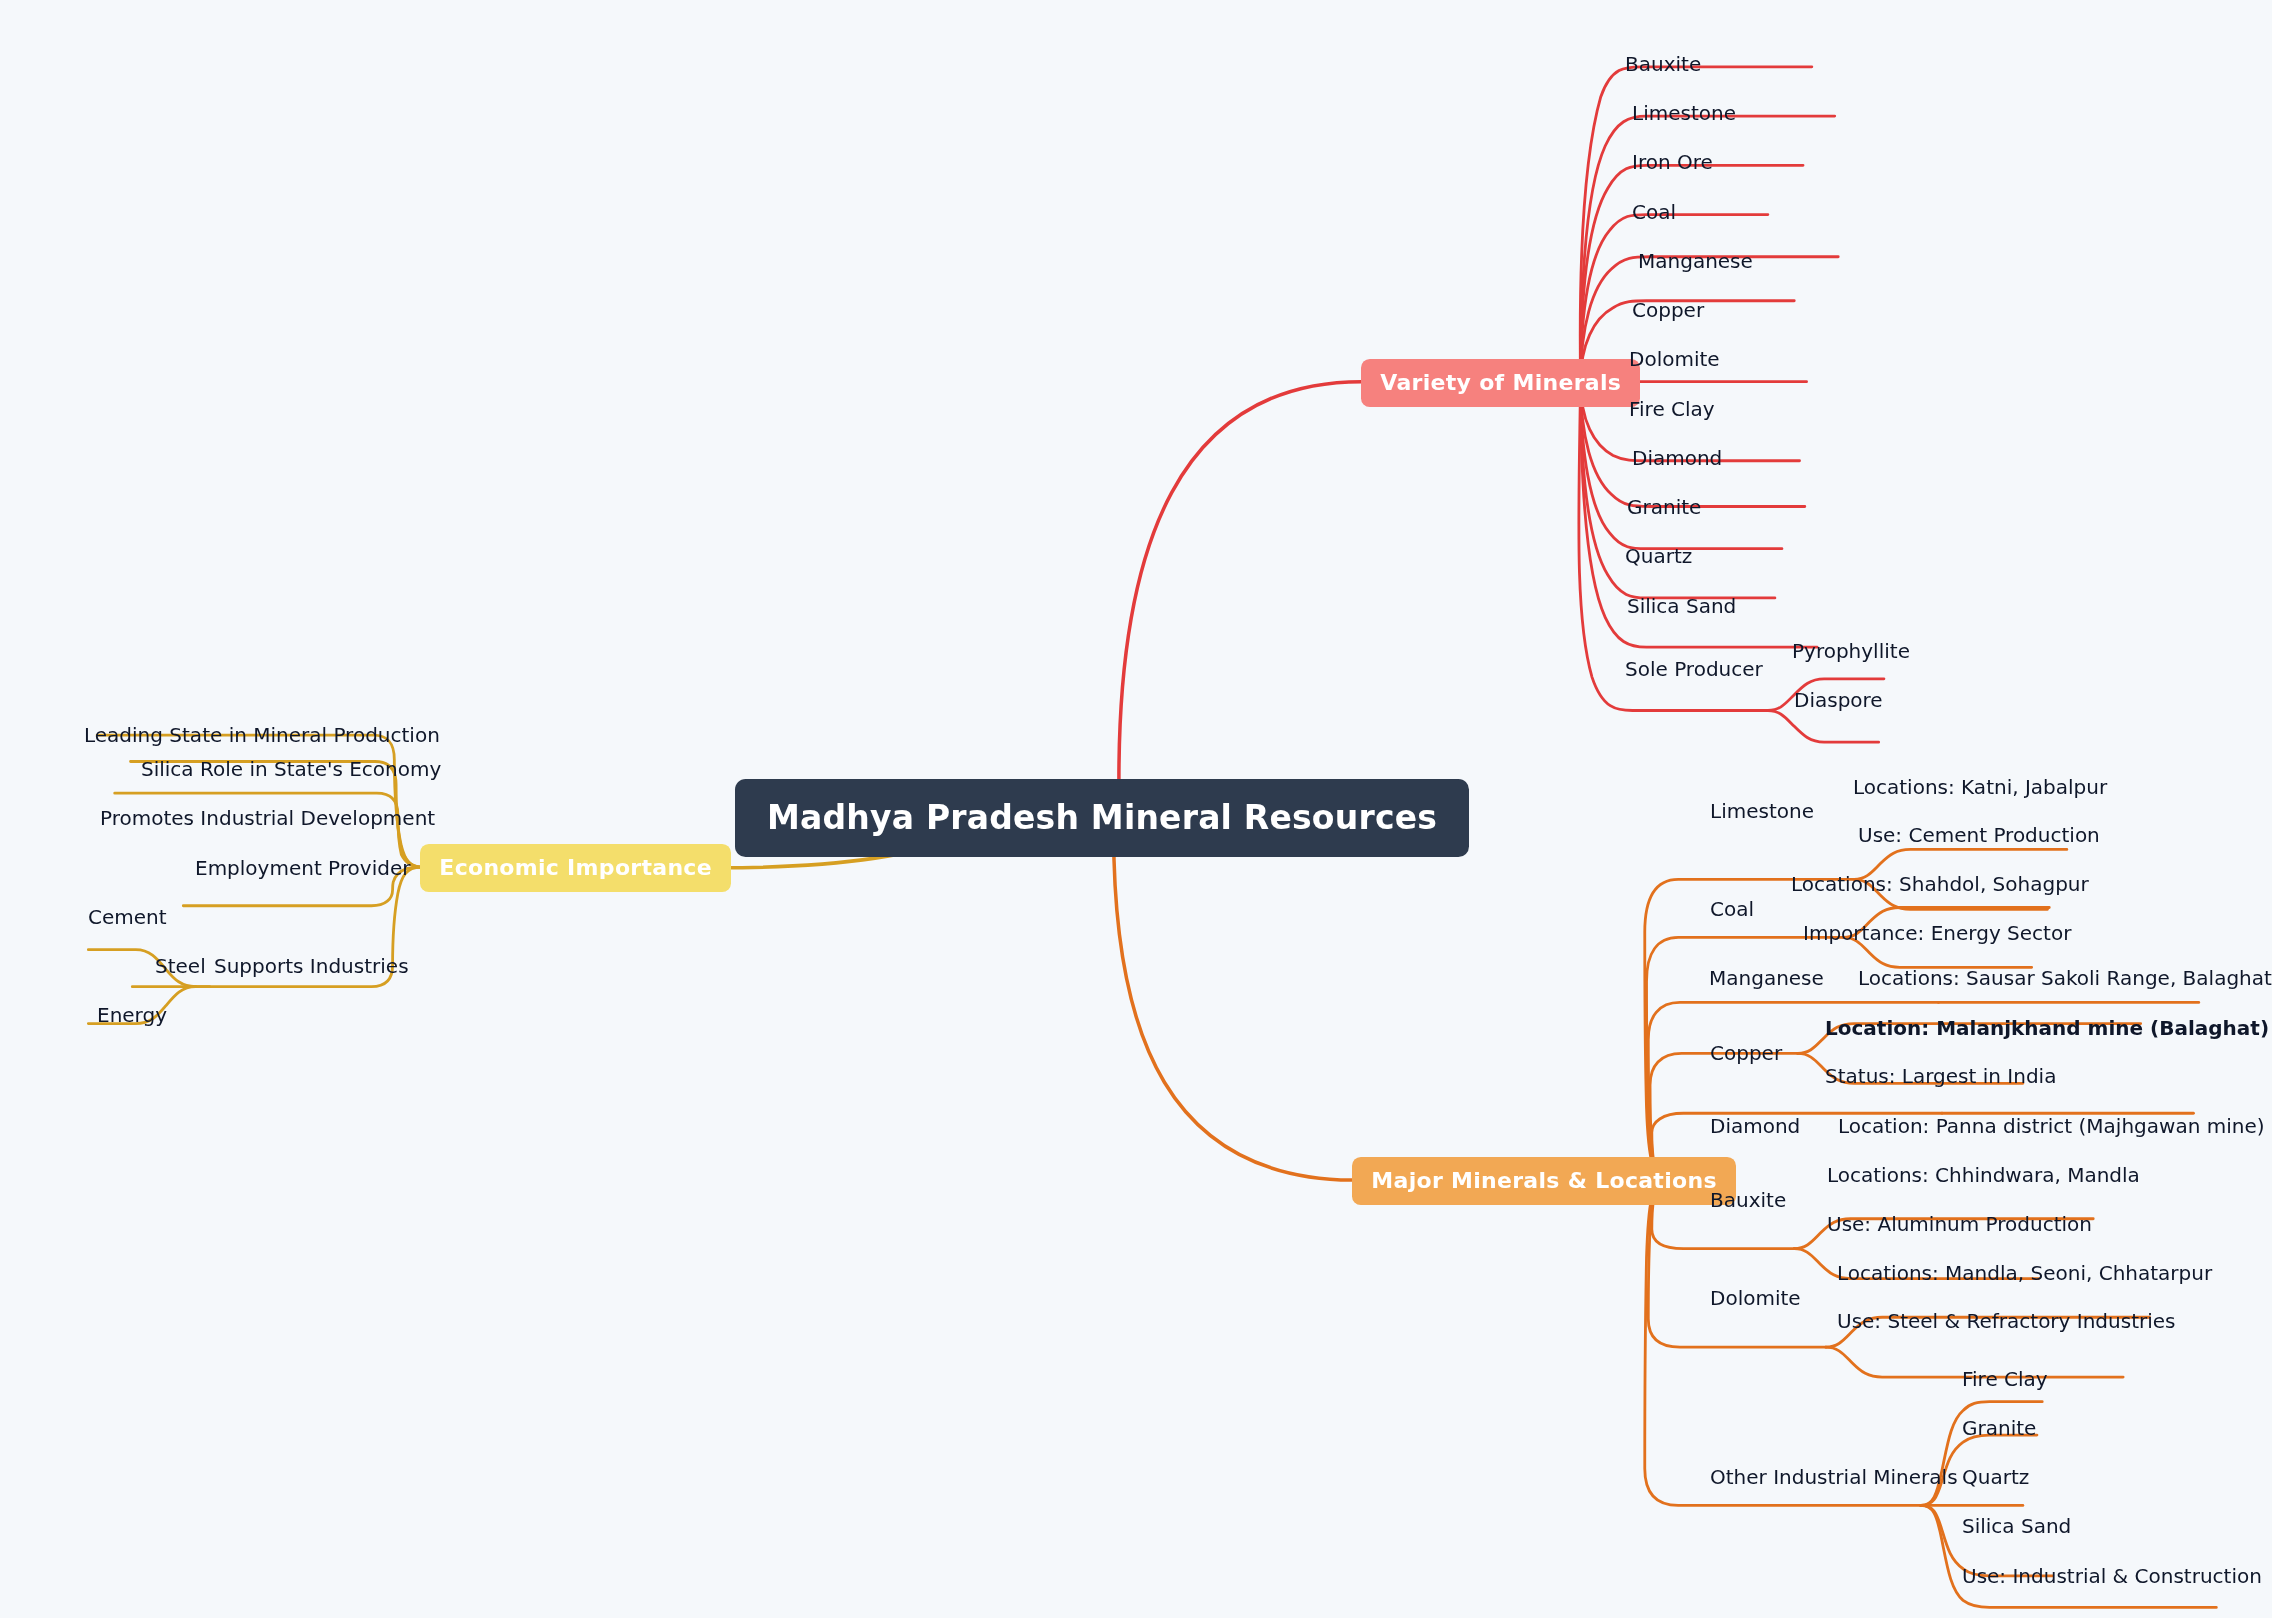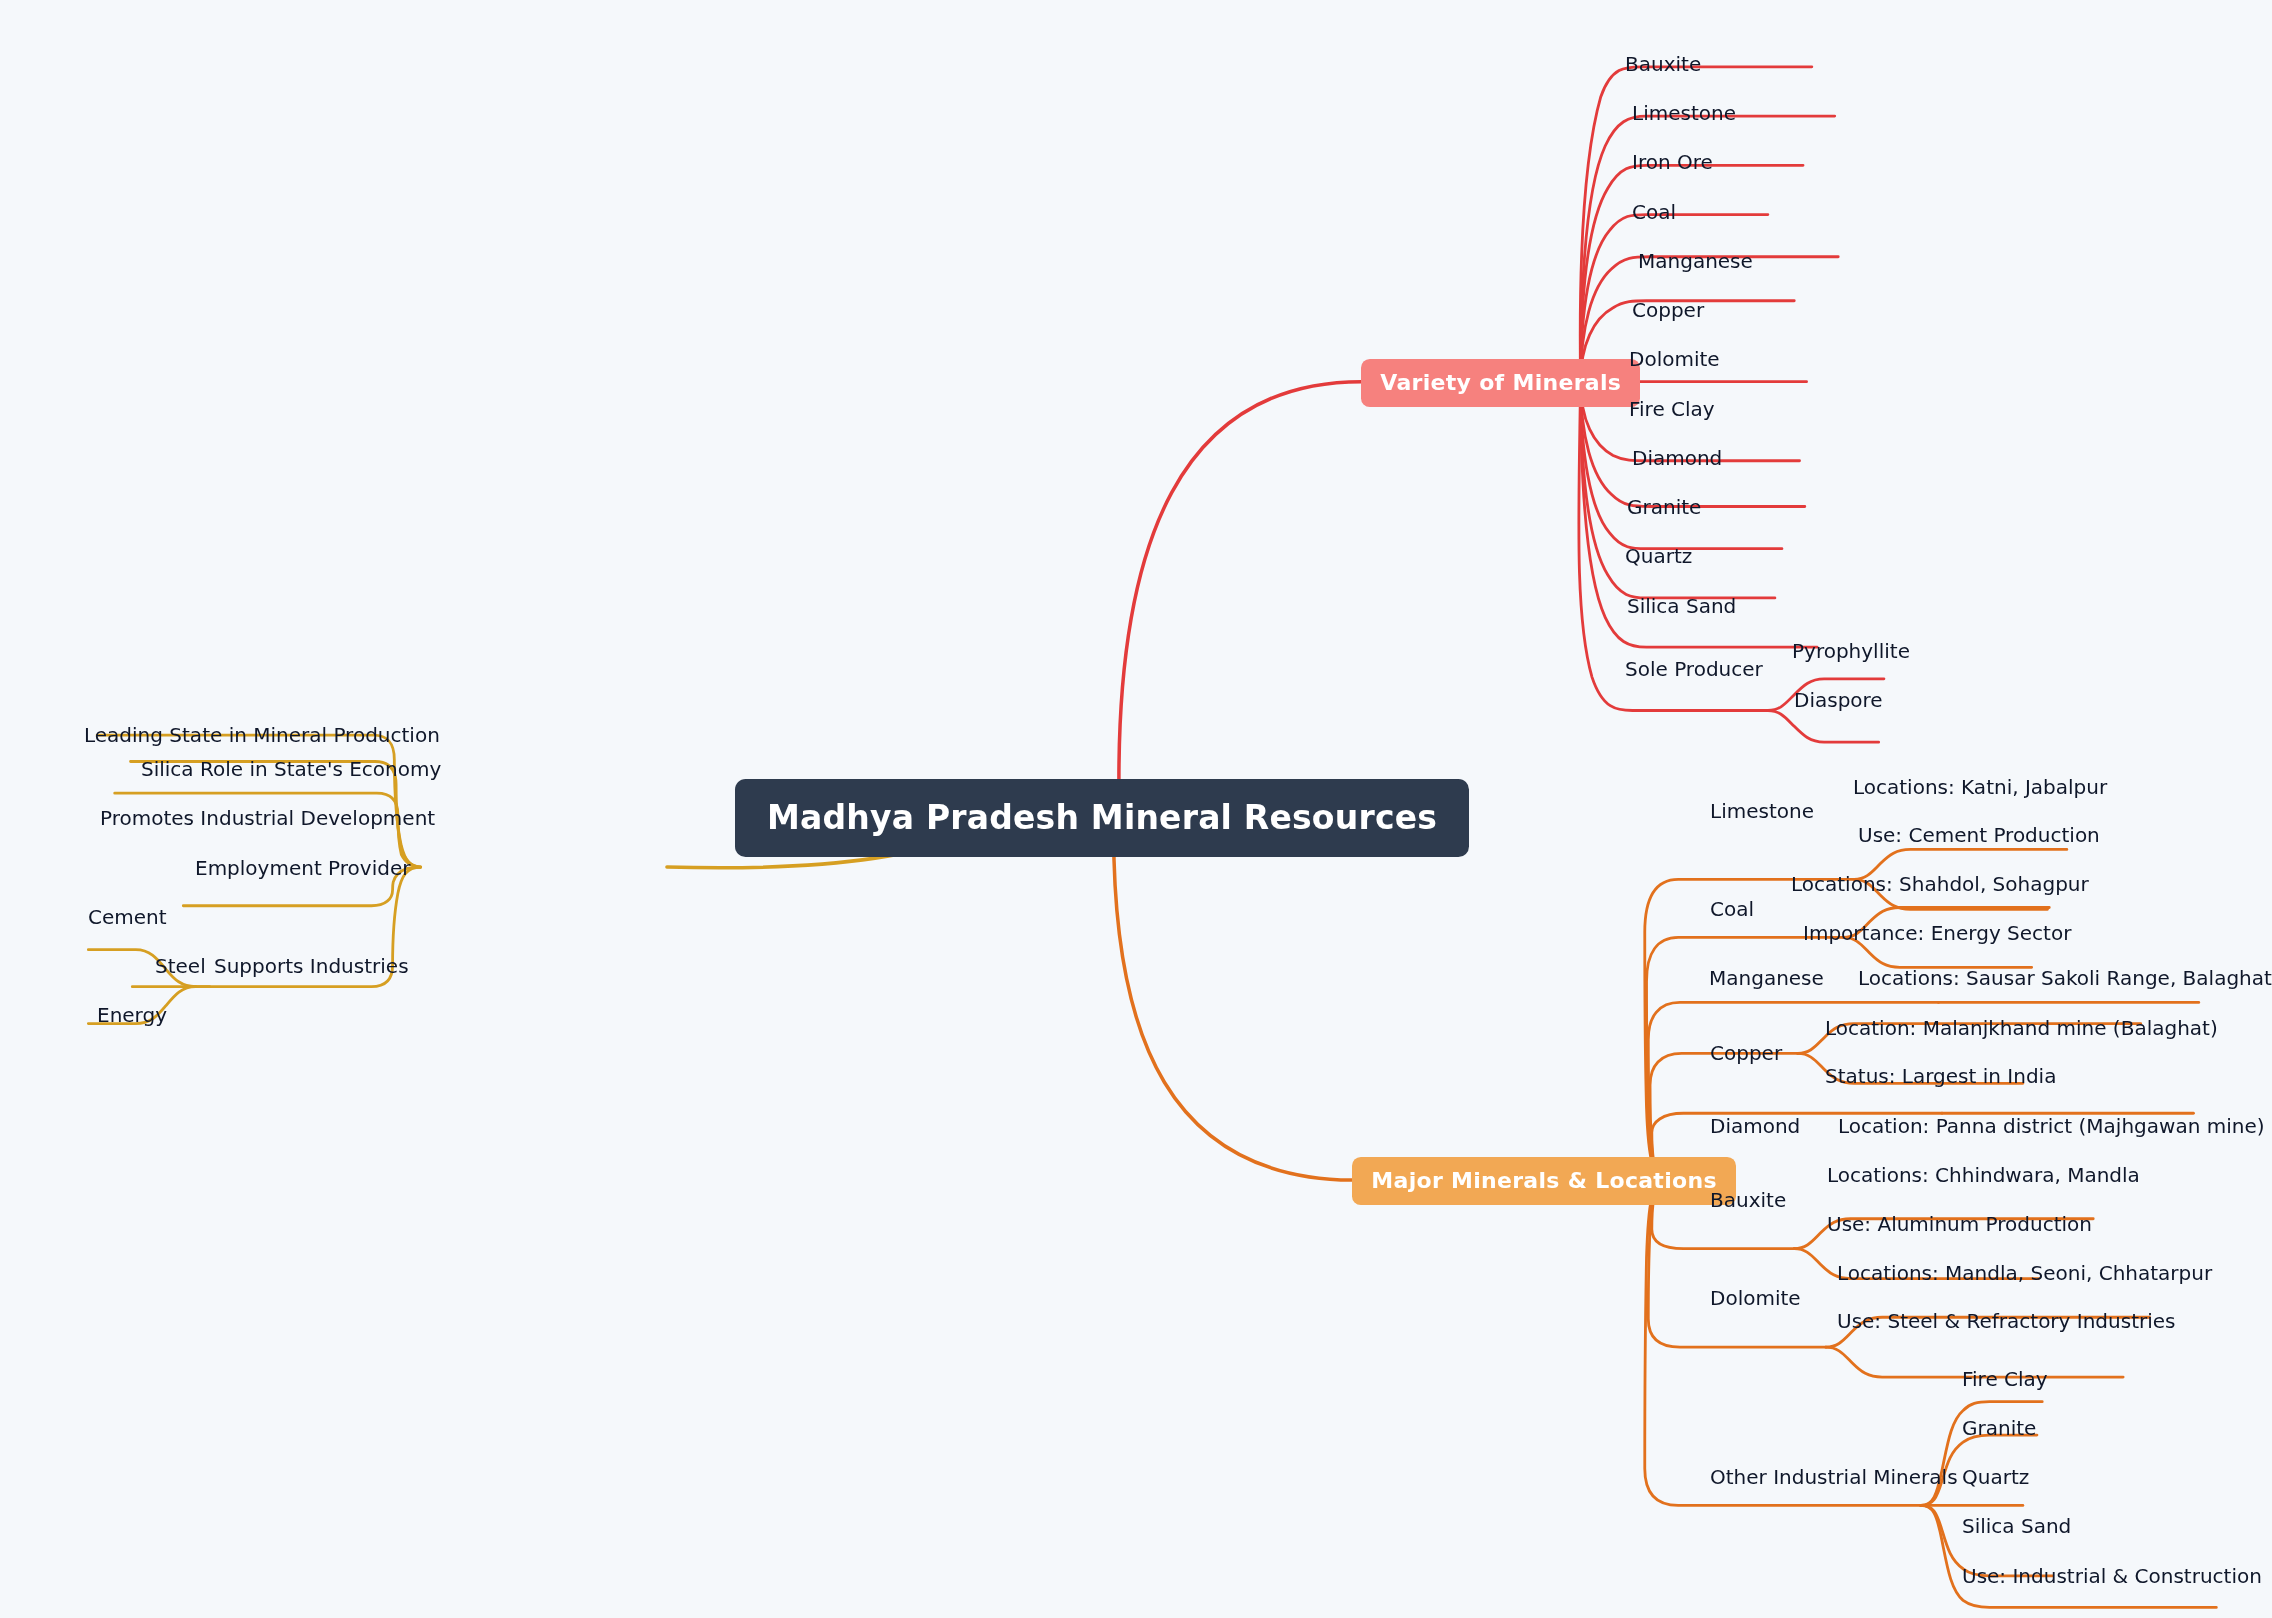--- a/index.html
+++ b/index.html
@@ -130,20 +130,21 @@
   <div class="node txt" style="left:1629px;top:398px;">Fire Clay</div>
   <div class="node txt" style="left:1632px;top:447px;">Diamond</div>
   <div class="node txt" style="left:1627px;top:496px;">Granite</div>
   <div class="node txt" style="left:1625px;top:545px;">Quartz</div>
   <div class="node txt" style="left:1627px;top:595px;">Silica Sand</div>
 
   <div class="node txt" style="left:1625px;top:658px;">Sole Producer</div>
   <div class="node txt" style="left:1792px;top:640px;">Pyrophyllite</div>
   <div class="node txt" style="left:1794px;top:689px;">Diaspore</div>
 
+  <div class="node l1 yellow" style="left:420px;top:844px;">Economic Importance</div>
 
   <div class="node txt" style="left:84px;top:709px;margin-top:15px;">Leading State in Mineral Production</div>
   <div class="node txt" style="left:141px;top:758px;">Silica Role in State's Economy</div>
   <div class="node txt" style="left:100px;top:807px;">Promotes Industrial Development</div>
   <div class="node txt" style="left:195px;top:857px;">Employment Provider</div>
 
   <div class="node txt" style="left:214px;top:955px;">Supports Industries</div>
   <div class="node txt" style="left:88px;top:906px;">Cement</div>
   <div class="node txt" style="left:109px;top:955px;margin-left:46px;">Steel</div>
   <div class="node txt" style="left:97px;top:1004px;">Energy</div>
@@ -155,21 +156,21 @@
   <div class="node txt" style="left:1858px;top:824px;">Use: Cement Production</div>
 
   <div class="node txt" style="left:1710px;top:898px;">Coal</div>
   <div class="node txt" style="left:1791px;top:873px;">Locations: Shahdol, Sohagpur</div>
   <div class="node txt" style="left:1803px;top:922px;">Importance: Energy Sector</div>
 
   <div class="node txt" style="left:1709px;top:967px;">Manganese</div>
   <div class="node txt" style="left:1858px;top:967px;">Locations: Sausar Sakoli Range, Balaghat</div>
 
   <div class="node txt" style="left:1710px;top:1042px;">Copper</div>
-  <div class="node txt" style="left:1825px;top:1017px;">Location: Malanjkhand mine (Balaghat)</div>
+  <div class="node txt" style="left:1825px;top:1017px;font-weight:bold;">Location: Malanjkhand mine (Balaghat)</div>
   <div class="node txt" style="left:1825px;top:1065px;">Status: Largest in India</div>
 
   <div class="node txt" style="left:1710px;top:1115px;">Diamond</div>
   <div class="node txt" style="left:1838px;top:1115px;">Location: Panna district (Majhgawan mine)</div>
 
   <div class="node txt" style="left:1710px;top:1189px;">Bauxite</div>
   <div class="node txt" style="left:1827px;top:1164px;">Locations: Chhindwara, Mandla</div>
   <div class="node txt" style="left:1827px;top:1213px;">Use: Aluminum Production</div>
 
   <div class="node txt" style="left:1710px;top:1287px;">Dolomite</div>

